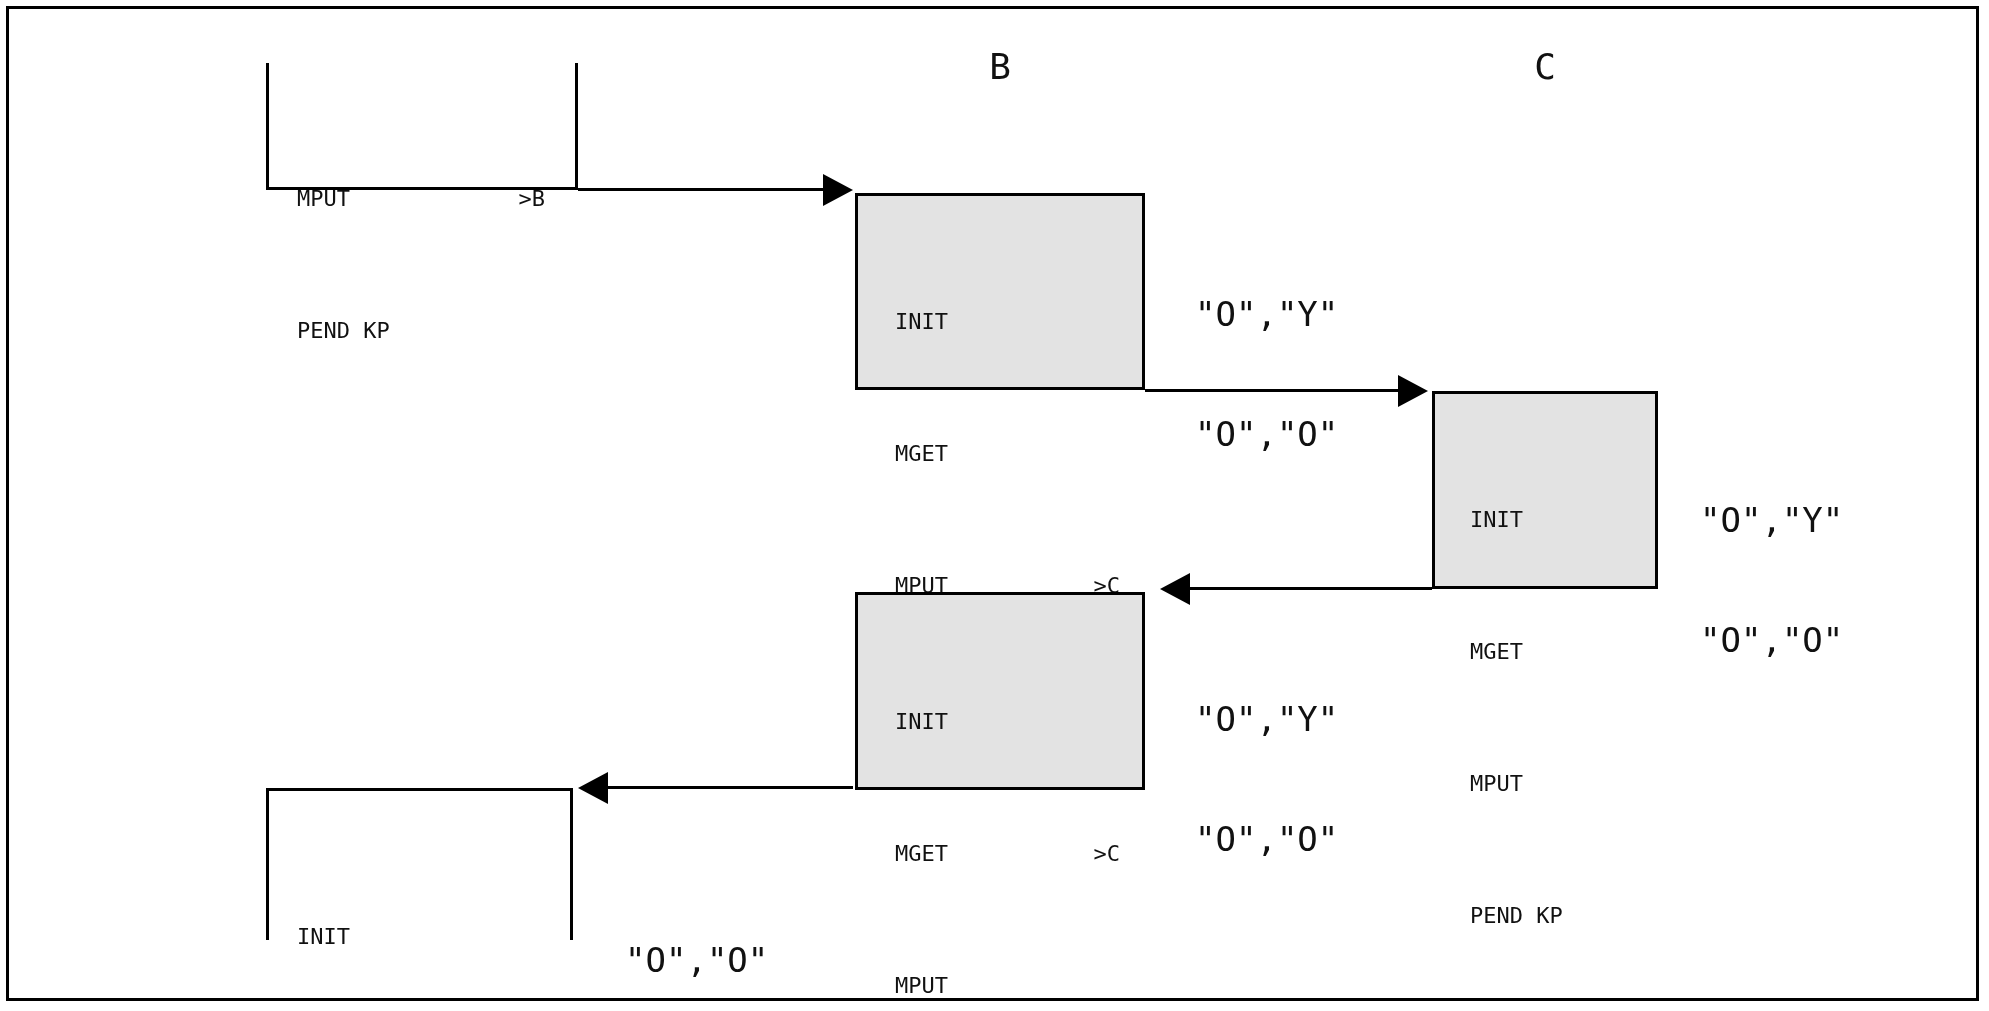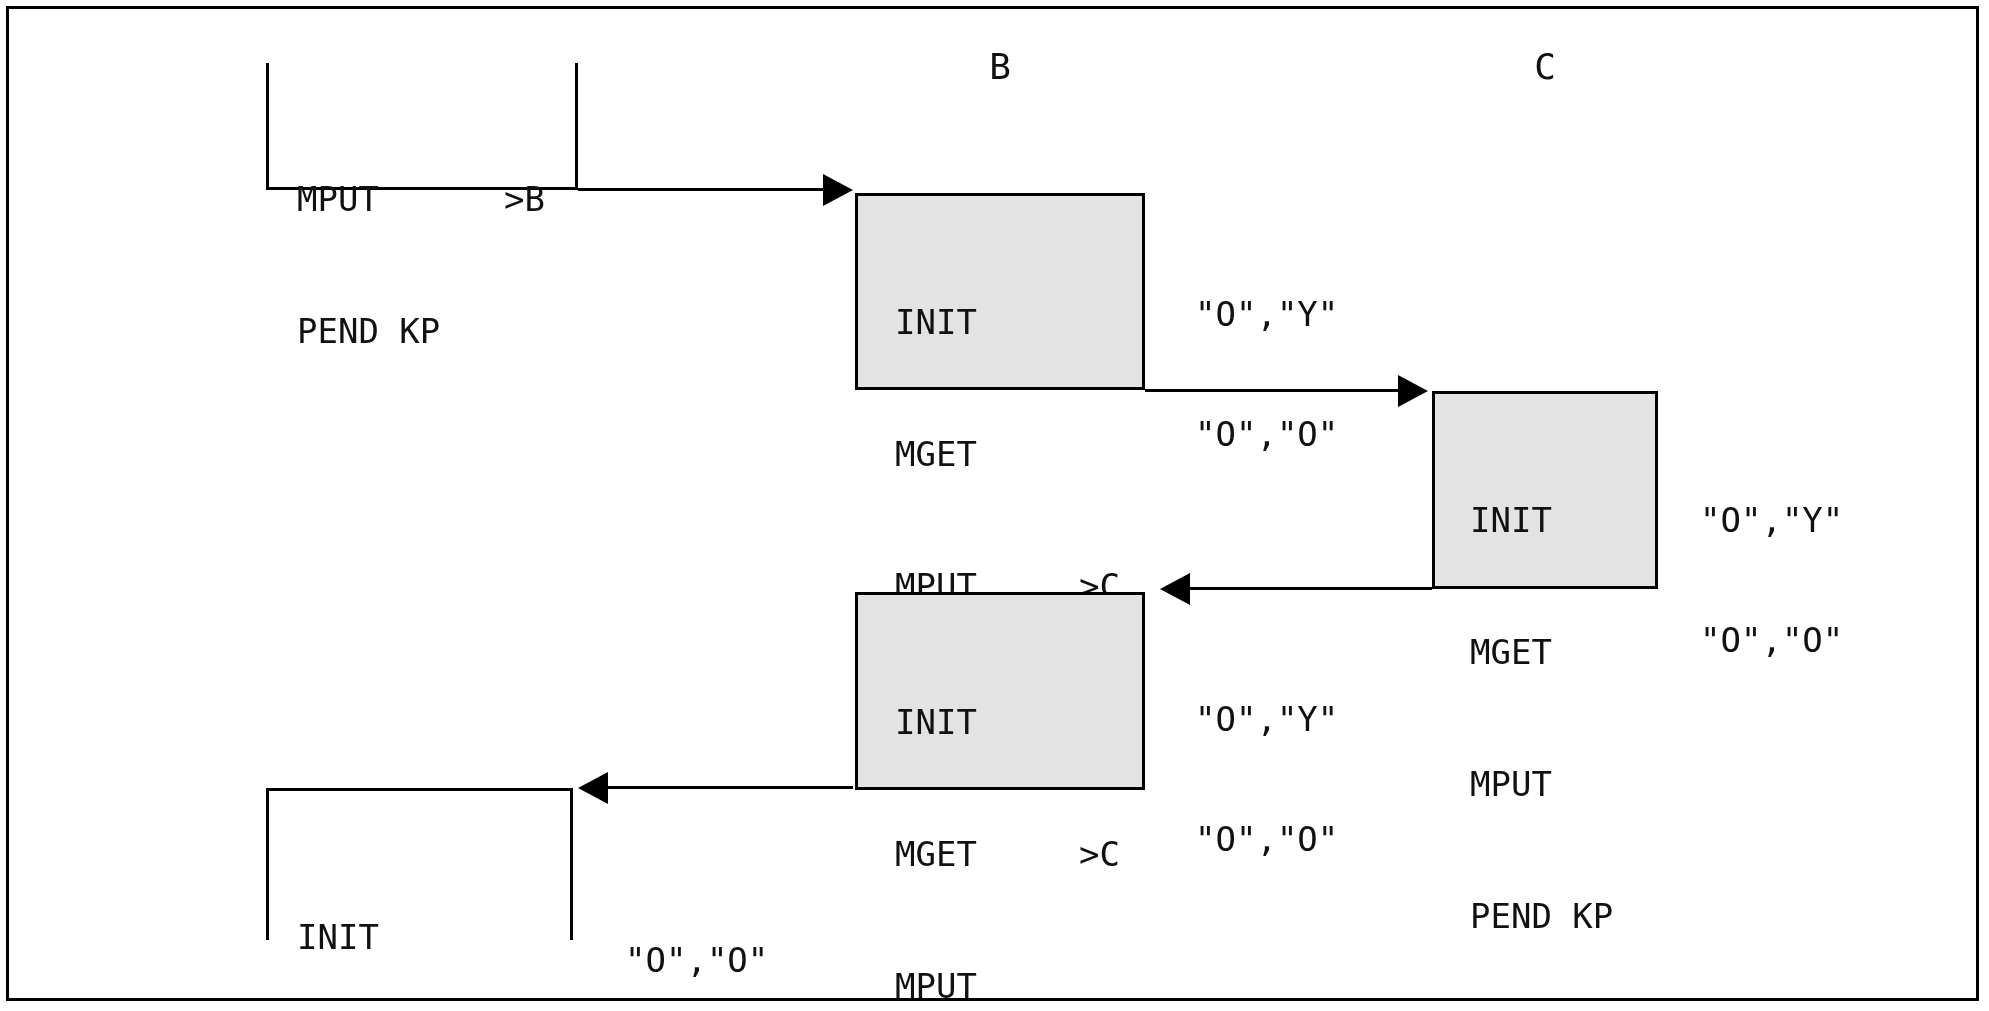--- a/index.html
+++ b/index.html
@@ -20,21 +20,21 @@
     border:3px solid var(--stroke);
     box-sizing:border-box;
   }
   .col-label{
     position:absolute;top:48px;width:60px;
     font-size:36px;line-height:38px;text-align:center;
     font-weight:400;
   }
   .pbox{
     position:absolute;box-sizing:border-box;
-    font-size:34px;line-height:44px;
+    font-size:22px;line-height:44px;
     white-space:pre;
   }
   .pbox .line{display:flex;justify-content:space-between;}
   .pbox .op{white-space:pre;}
   .pbox .tgt{white-space:pre;}
   .open-top{
     border-left:3px solid var(--stroke);
     border-right:3px solid var(--stroke);
     border-bottom:3px solid var(--stroke);
     background:#ffffff;

